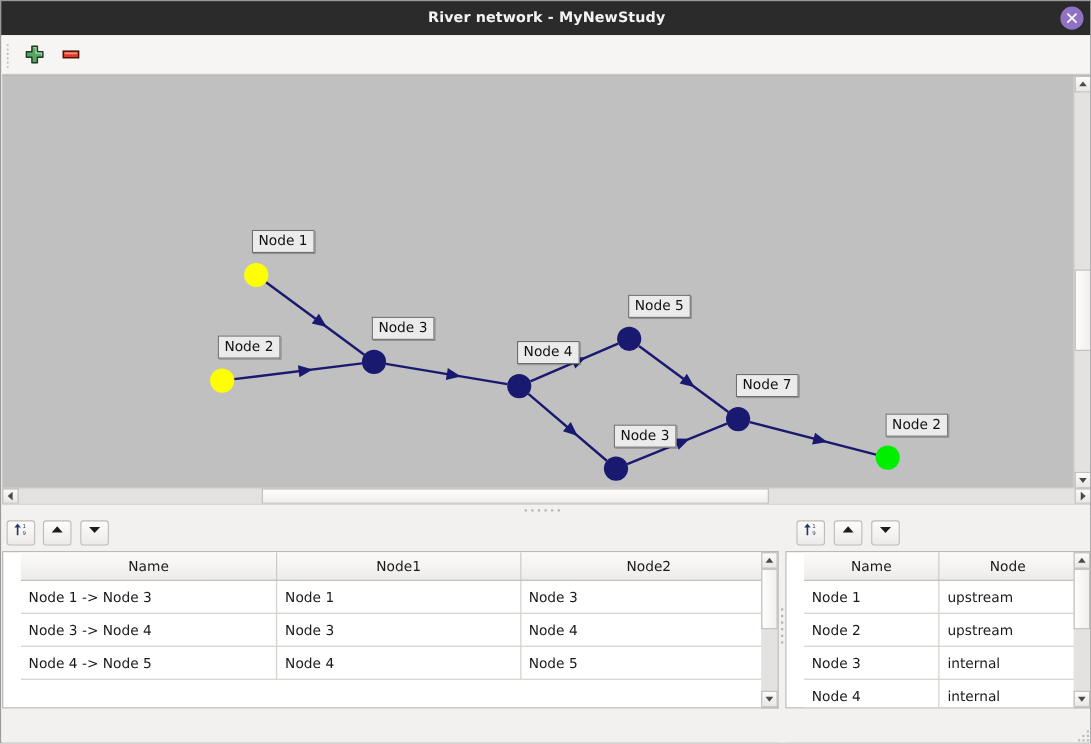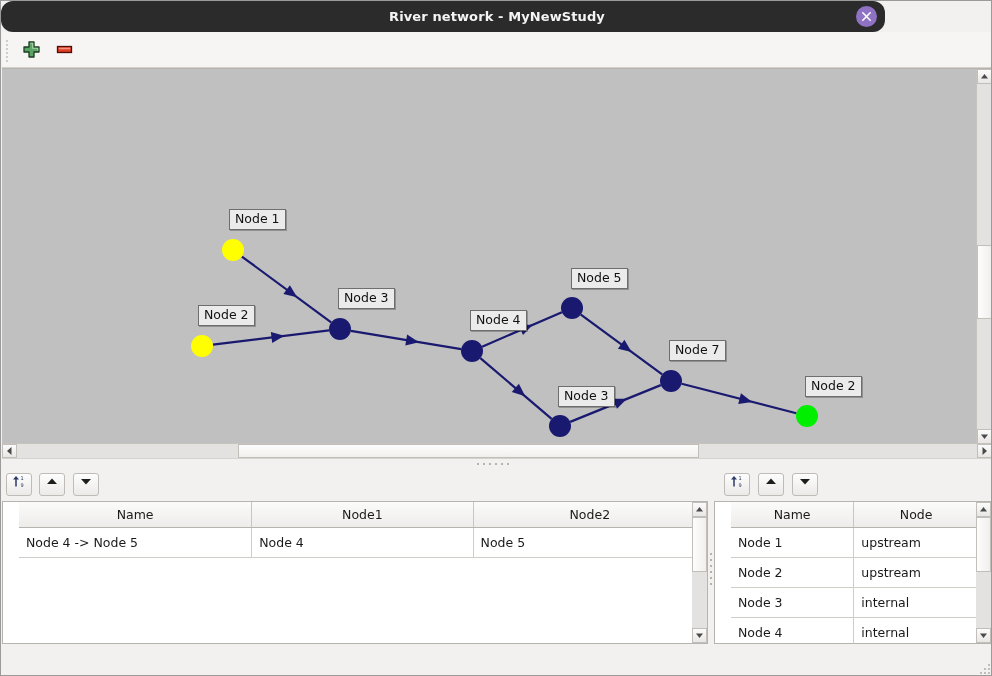--- a/index.html
+++ b/index.html
@@ -14,24 +14,23 @@
     width: 992px; height: 676px;
     box-sizing: border-box;
     border: 1px solid #9a9a9a;
     background: #f2f1f0;
     overflow: hidden;
   }
 
   
   .titlebar {
     position: absolute; left: 0; top: 0;
-    width: 884px; height: 31px;
+    width: 992px; height: 31px;
     background: #2b2b2b;
     color: #ffffff;
-    border-radius: 12px;
   }
   .titlebar .title {
     position: absolute; left: 0; top: 0;
     width: 992px; height: 31px;
     line-height: 31px;
     text-align: center;
     font-size: 13px;
     font-weight: bold;
     color: #f4f4f4;
     letter-spacing: .1px;
@@ -421,20 +420,30 @@
         <table class="grid" id="reaches-grid">
             <thead>
               <tr>
                 <th style="width: 235px;">Name</th>
                 <th style="width: 228px;">Node1</th>
                 <th style="width: 241px;">Node2</th>
               </tr>
             </thead>
             <tbody>
               <tr>
+                <td style="width: 235px;">Node 1 -&gt; Node 3</td>
+                <td style="width: 228px;">Node 1</td>
+                <td style="width: 241px;">Node 3</td>
+              </tr>
+              <tr>
+                <td style="width: 235px;">Node 3 -&gt; Node 4</td>
+                <td style="width: 228px;">Node 3</td>
+                <td style="width: 241px;">Node 4</td>
+              </tr>
+              <tr>
                 <td style="width: 235px;">Node 4 -&gt; Node 5</td>
                 <td style="width: 228px;">Node 4</td>
                 <td style="width: 241px;">Node 5</td>
               </tr>
             </tbody>
           </table>
       </div>
       <div class="tbl-vscroll" style="left:690px;">
         <div class="sb-btn sb-up">
           <svg class="arrow-gl" width="13" height="13" viewBox="0 0 13 13">

